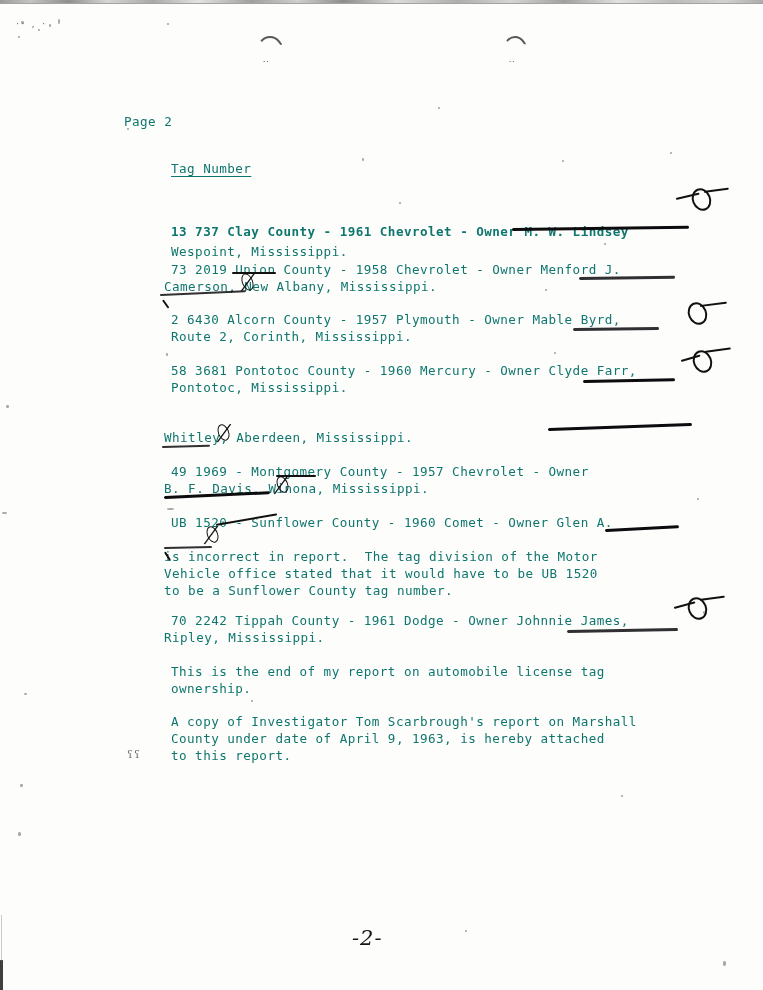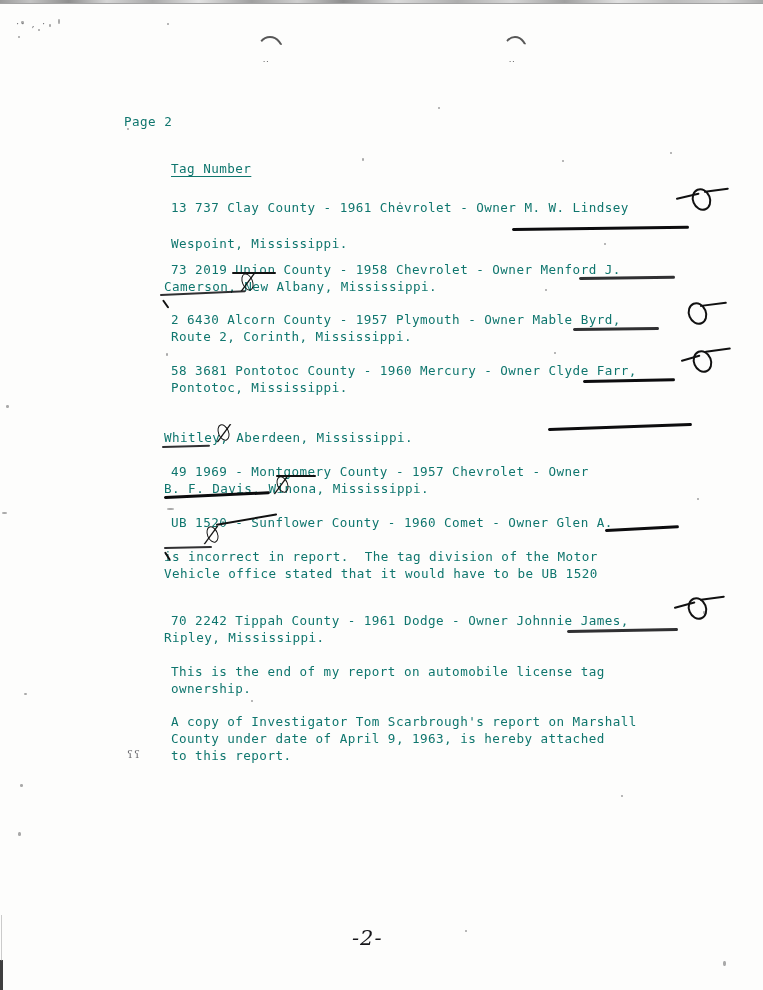--- a/index.html
+++ b/index.html
@@ -192,22 +192,22 @@
   <div class="speck" style="left:723px; top:961px; width:3px; height:5px;"></div>
   <div class="speck" style="left:465px; top:930px; width:2px; height:2px;"></div>
   <div class="speck" style="left:621px; top:795px; width:2px; height:2px;"></div>
 
   <div class="corner-scribble" style="left:16px; top:18px;">·· ,  ·</div>
 
   <div class="typed" style="left:124px; top:114px;">Page 2</div>
 
   <div class="typed heading" style="left:171px; top:161px;">Tag Number</div>
 
-  <div class="typed" style="left:171px; top:200px;">13 737 Clay County - 1961 Chevrolet - Owner M. W. Lindsey</div>
-  <div class="typed" style="left:171px; top:236px;">Wespoint, Mississippi.</div>
+  <div class="typed" style="left:171px; top:224px;font-weight:bold;">13 737 Clay County - 1961 Chevrolet - Owner M. W. Lindsey</div>
+  <div class="typed" style="left:171px; top:244px;">Wespoint, Mississippi.</div>
   <div class="ink-underline" style="left:512px; top:228px; width:177px; height:3px; transform: rotate(-0.7deg);"></div>
   <div class="ink-loop" style="left:692px; top:188px;"></div>
   <div class="ink-slash" style="left:676px; top:198px; width:24px; transform: rotate(-13deg);"></div>
   <div class="ink-slash" style="left:704px; top:191px; width:25px; transform: rotate(-8deg);"></div>
 
   <div class="typed" style="left:171px; top:262px;">73 2019 Union County - 1958 Chevrolet - Owner Menford J.</div>
   <div class="typed" style="left:164px; top:279px;">Camerson, New Albany, Mississippi.</div>
   <div class="ink-underline thin" style="left:579px; top:277px; width:96px; height:3px; transform: rotate(-0.8deg);"></div>
   <div class="ink-underline thin" style="left:160px; top:294px; width:86px; height:2.4px; transform: rotate(-2.6deg);"></div>
   <div class="ink-caret" style="left:243px; top:272px;">╱</div>
@@ -237,20 +237,21 @@
   <div class="typed" style="left:171px; top:464px;">49 1969 - Montgomery County - 1957 Chevrolet - Owner</div>
   <div class="typed" style="left:164px; top:481px;">B. F. Davis, Winona, Mississippi.</div>
   <div class="ink-underline" style="left:164px; top:496px; width:106px; height:3px; transform: rotate(-2.6deg);"></div>
   <div class="ink-slash" style="left:276px; top:475px; width:40px; height:1.8px;"></div>
   <div class="ink-caret" style="left:276px; top:475px;">╱</div>
   <div class="ink-loop" style="left:277px; top:476px; width:9px; height:15px; border-width:1.8px;"></div>
 
   <div class="typed" style="left:171px; top:515px;">UB 1520 - Sunflower County - 1960 Comet - Owner Glen A.</div>
   <div class="typed" style="left:164px; top:549px;">is incorrect in report.  The tag division of the Motor</div>
   <div class="typed" style="left:164px; top:566px;">Vehicle office stated that it would have to be UB 1520</div>
+  <div class="typed" style="left:164px; top:583px;">to be a Sunflower County tag number.</div>
   <div class="ink-underline" style="left:605px; top:529px; width:74px; height:3px; transform: rotate(-3deg);"></div>
   <div class="ink-underline thin" style="left:164px; top:547px; width:48px; height:2.2px; transform: rotate(-1.2deg);"></div>
   <div class="ink-slash" style="left:216px; top:524px; width:62px; height:1.8px; transform: rotate(-10deg);"></div>
   <div class="ink-caret" style="left:206px; top:525px;">╱</div>
   <div class="ink-loop" style="left:207px; top:526px; width:9px; height:15px; border-width:1.8px;"></div>
   <div class="ink-slash" style="left:165px; top:551px; width:10px; transform: rotate(58deg); height:1.6px;"></div>
 
   <div class="typed" style="left:171px; top:613px;text-align:right;">70 2242 Tippah County - 1961 Dodge - Owner Johnnie James,</div>
   <div class="typed" style="left:164px; top:630px;">Ripley, Mississippi.</div>
   <div class="ink-underline thin" style="left:567px; top:630px; width:111px; height:2.8px; transform: rotate(-1deg);"></div>

